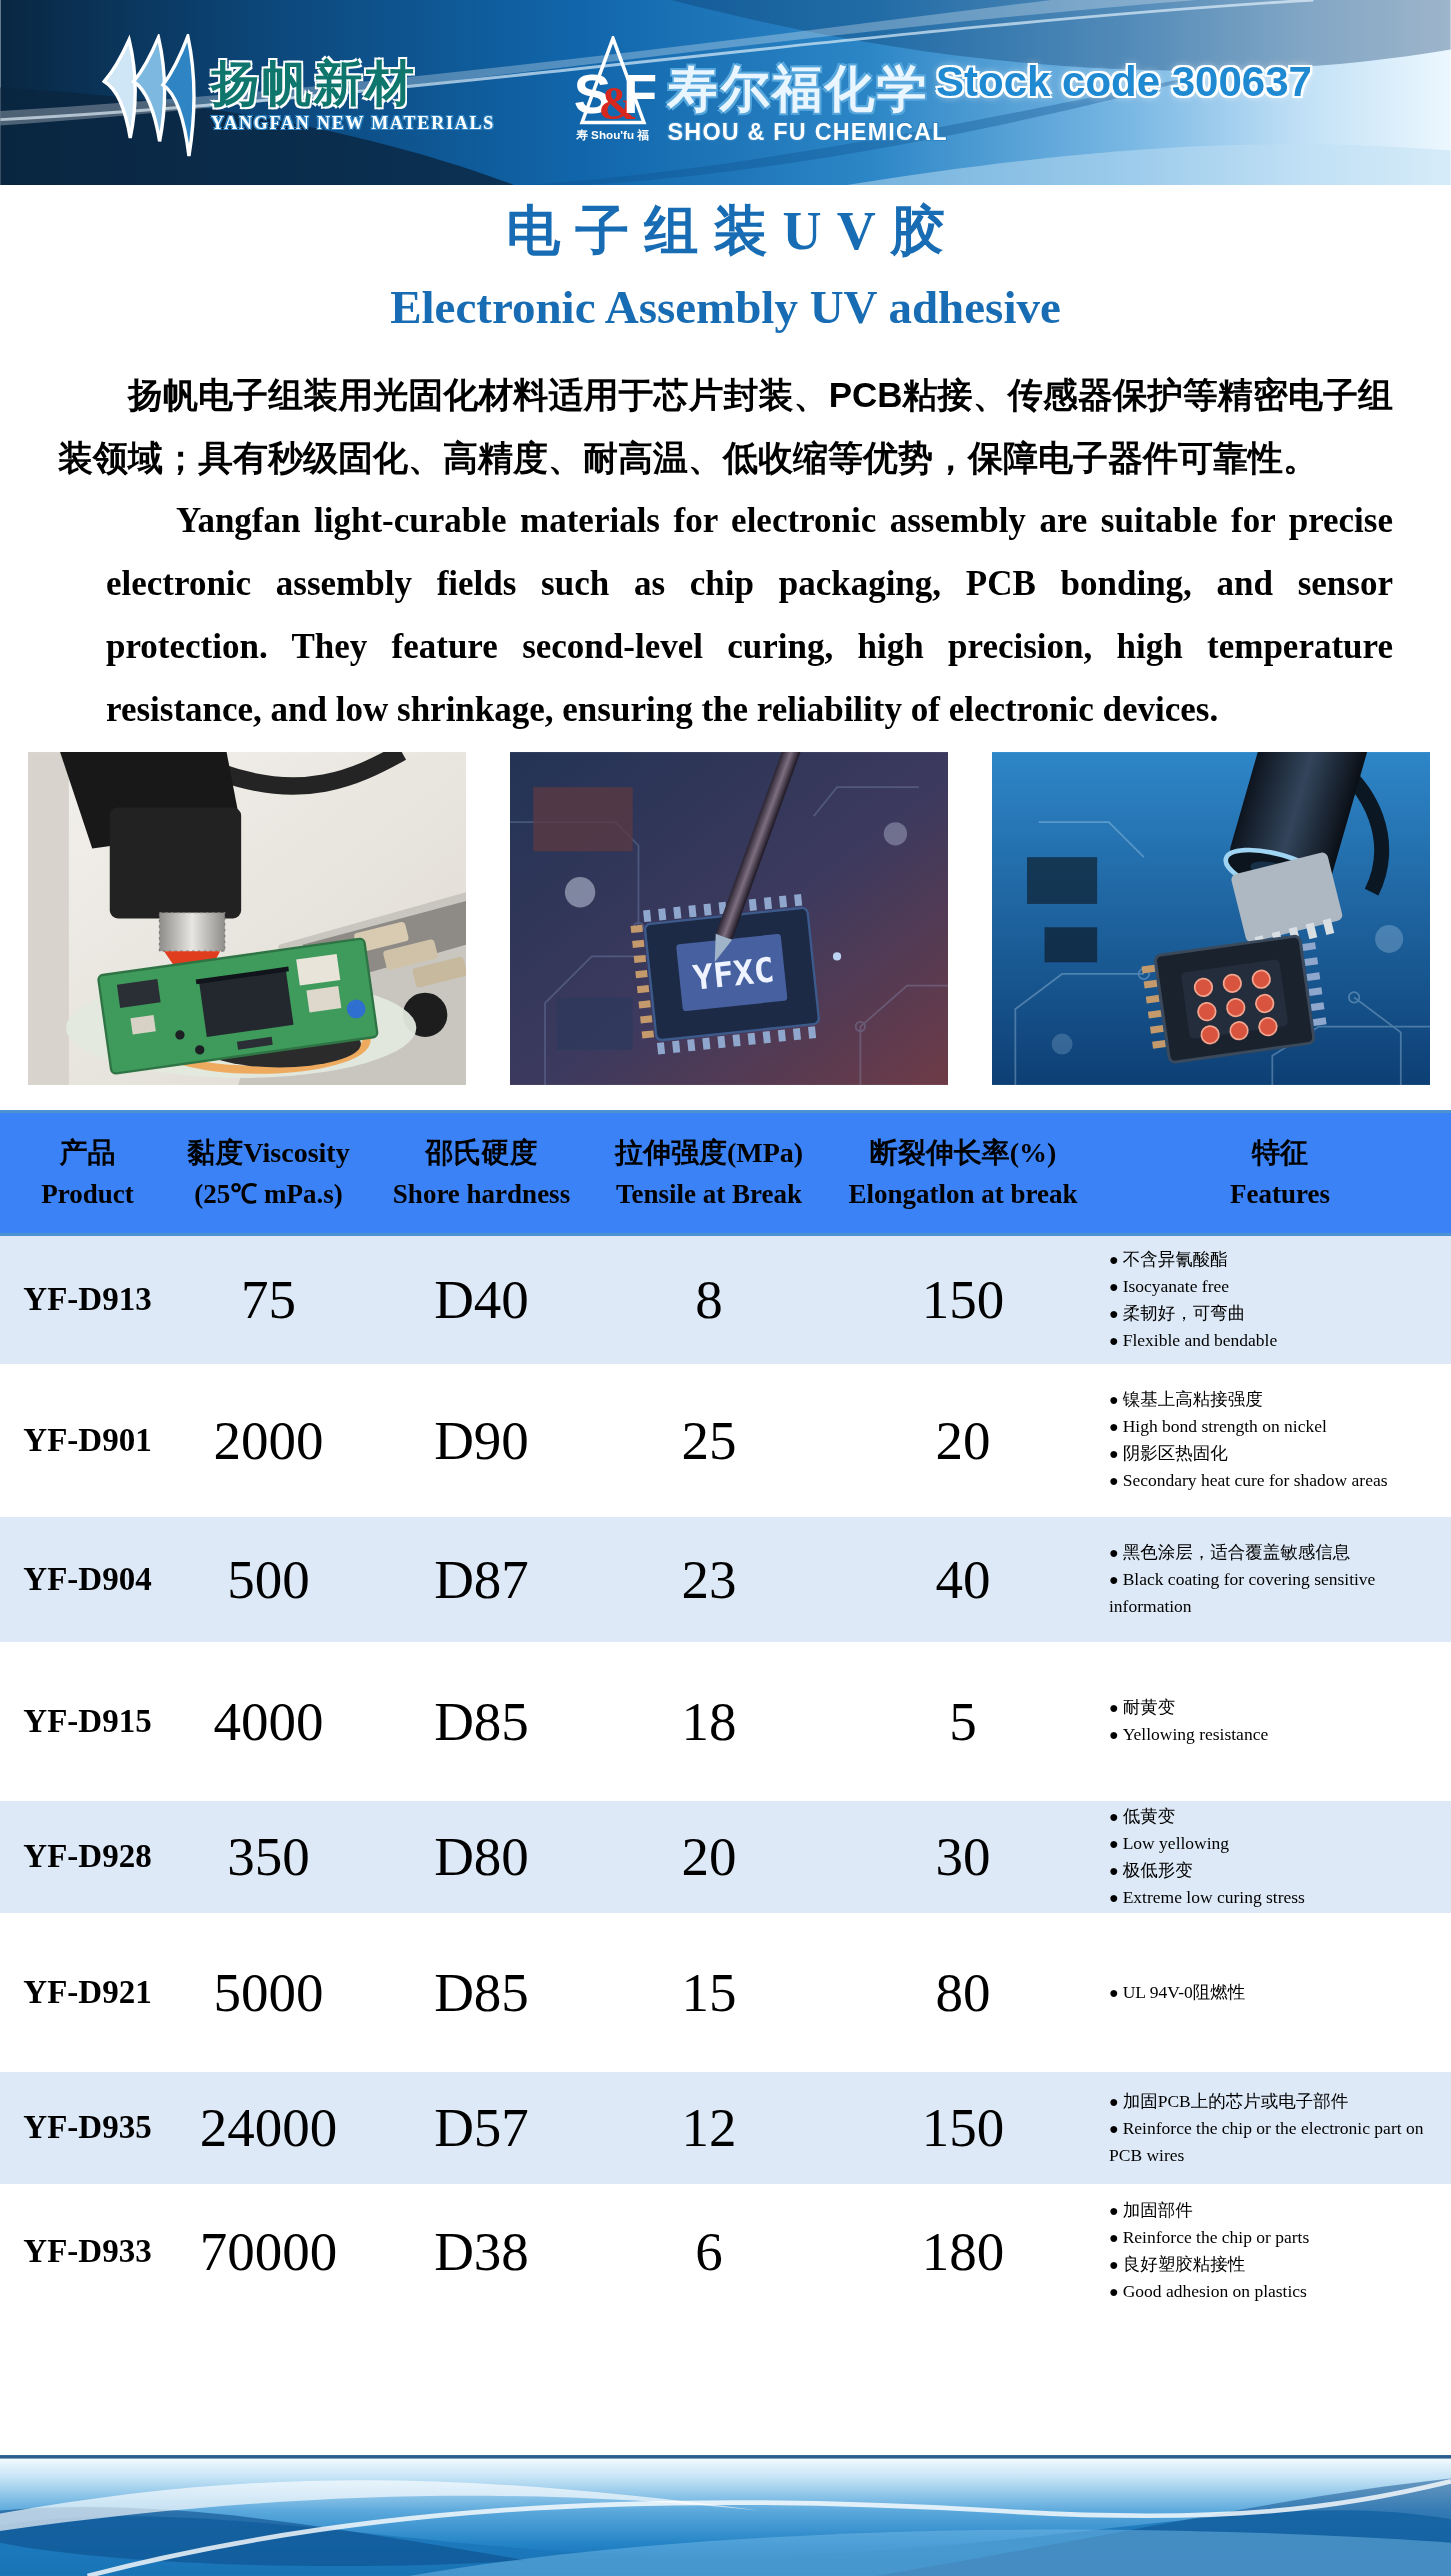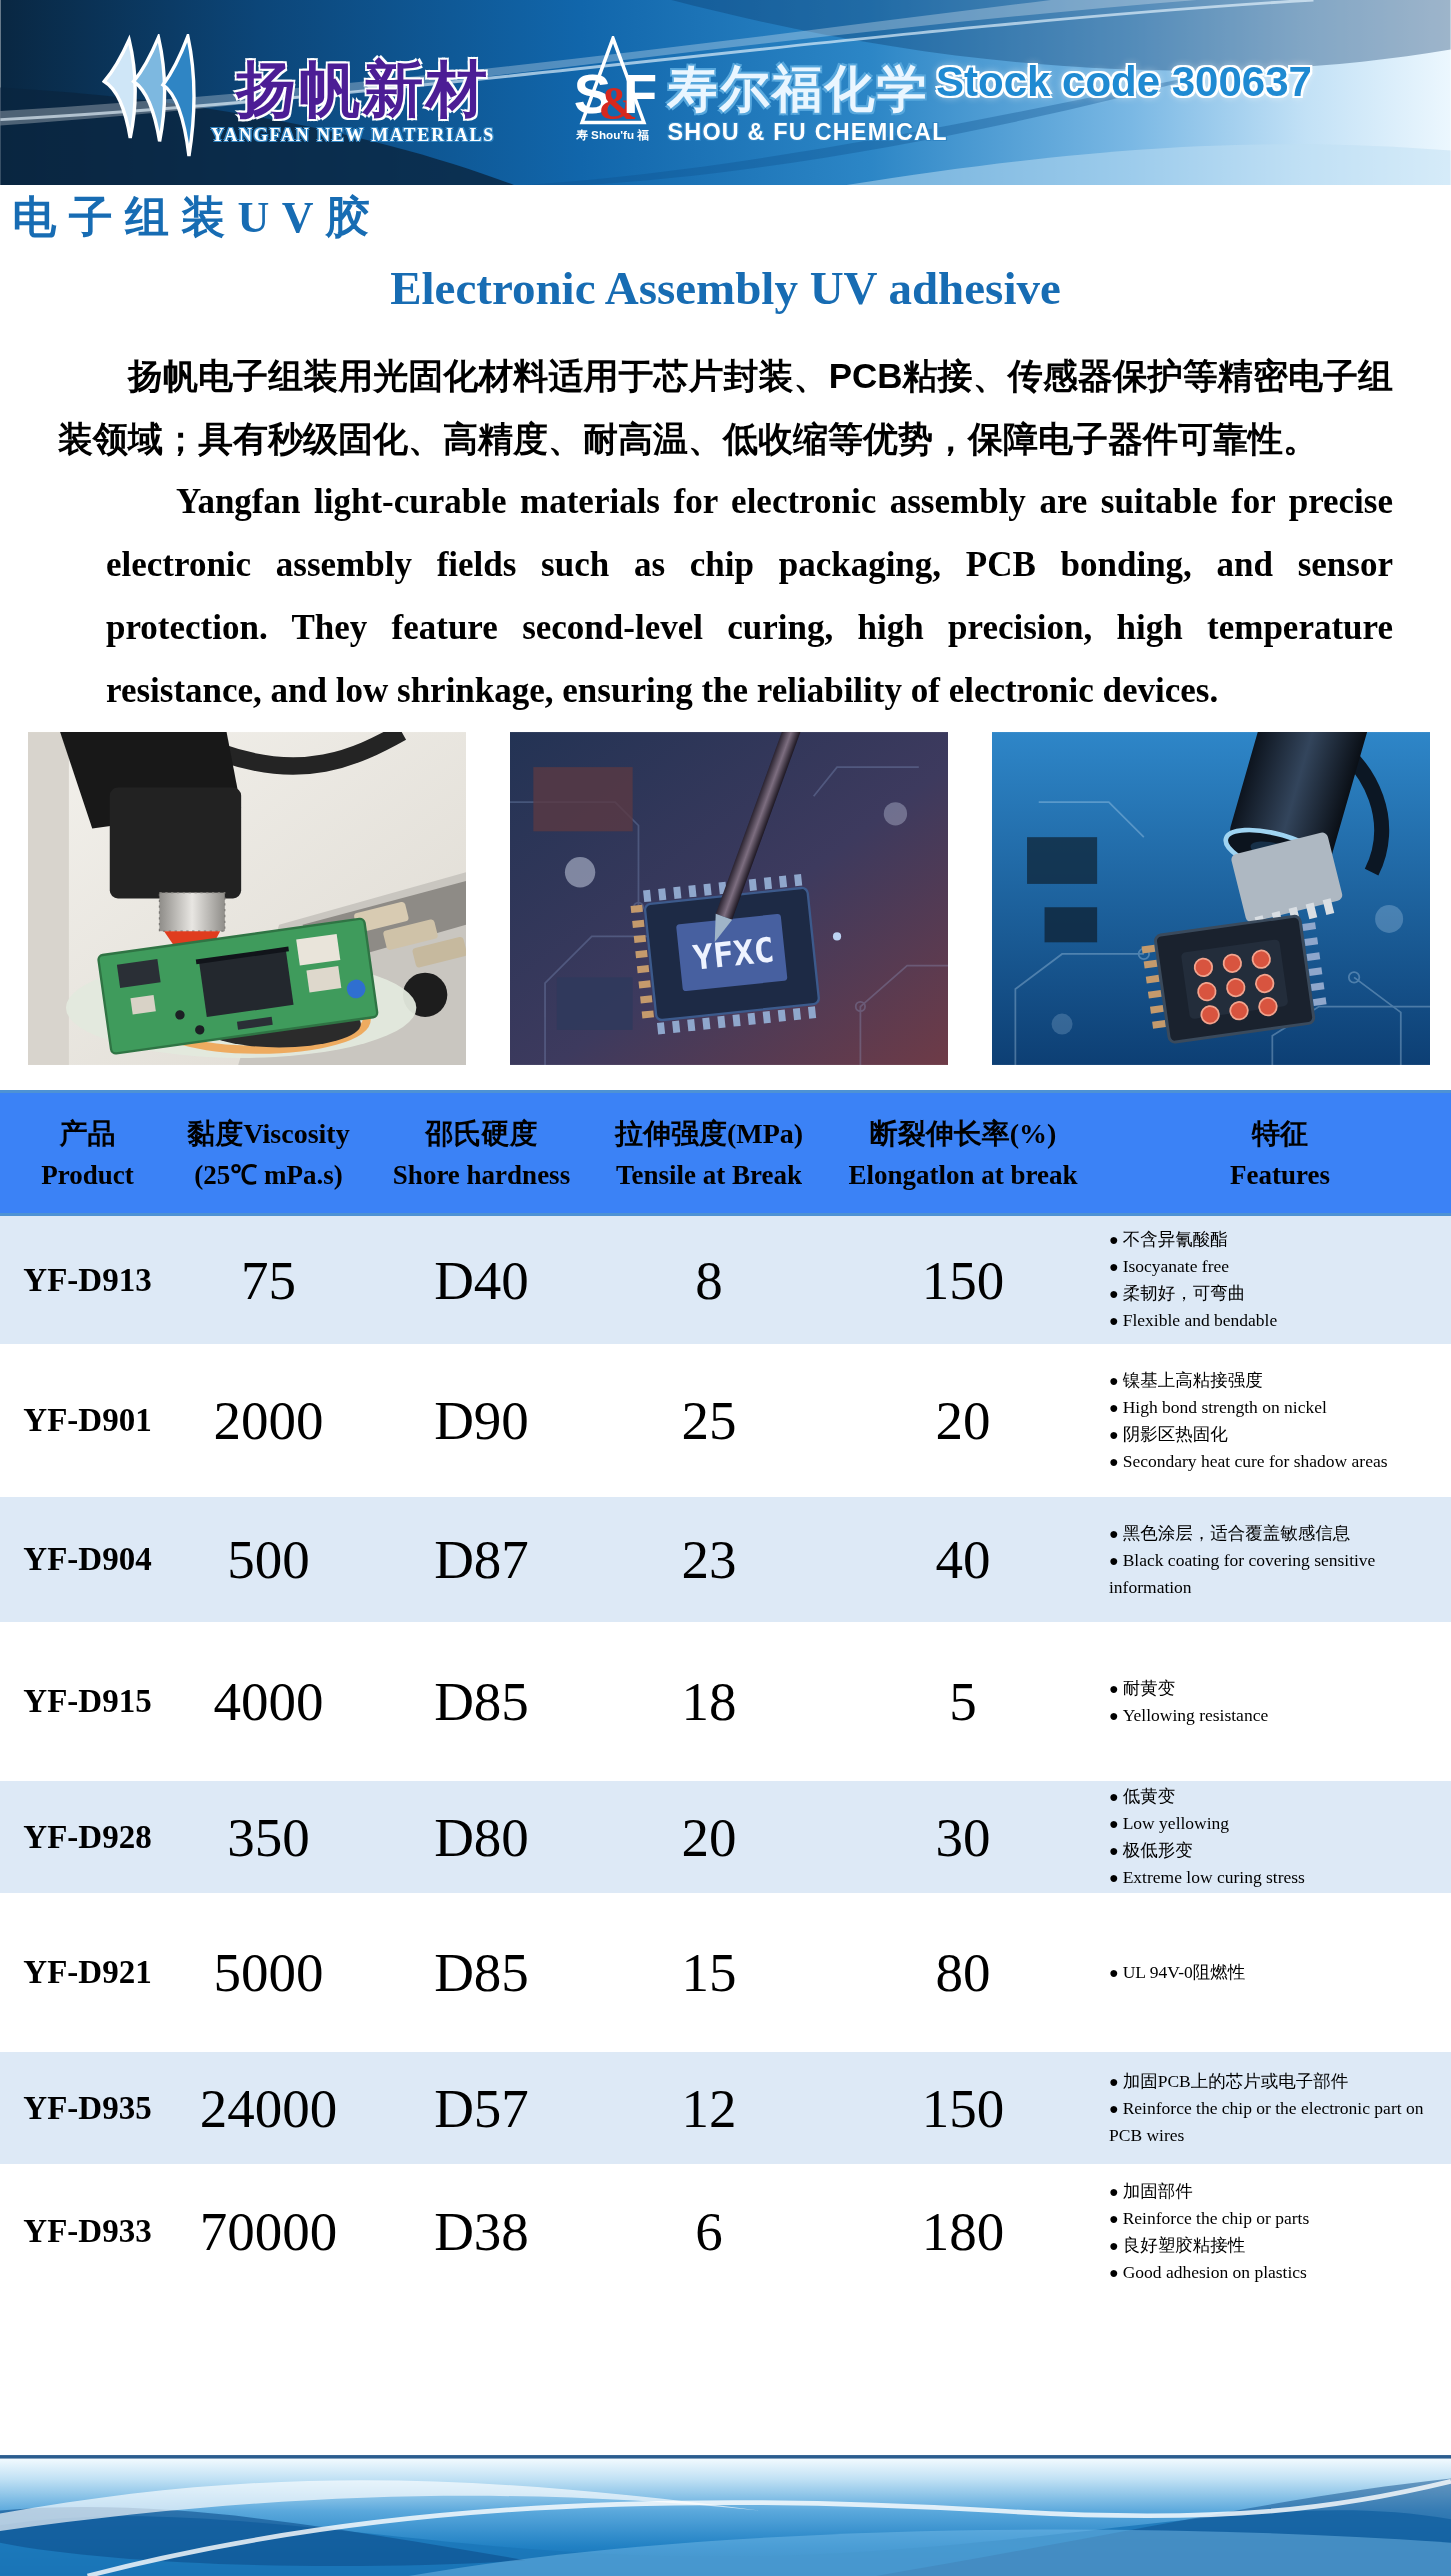--- a/index.html
+++ b/index.html
@@ -9,24 +9,23 @@
     font-family:"Liberation Serif", serif; color:#000;
   }
 
   
   .banner { position:relative; width:1451px; height:185px; }
   .banner svg.bgwave { position:absolute; inset:0; }
   .logo-yf { position:absolute; left:102px; top:34px; display:flex; align-items:flex-start; }
   .logo-yf .sails { width:96px; height:126px; margin-right:13px; }
   .logo-yf .txt { padding-top:24.5px; }
   .lg-cn {
-    font-family:"Liberation Sans", sans-serif; font-weight:bold; font-size:61px; line-height:1;
-    color:#4c1d95; letter-spacing:2.3px;
+    font-family:"Liberation Sans", sans-serif; font-weight:bold; font-size:49px; line-height:1;
+    color:#0f766e; letter-spacing:2.3px;
     text-shadow:-1.8px -1.8px 0 #fff, 1.8px -1.8px 0 #fff, -1.8px 1.8px 0 #fff, 1.8px 1.8px 0 #fff;
-    margin-left:25px;
   }
   .lg-en {
     margin-top:5.8px; font-family:"Liberation Serif", serif; font-weight:bold; font-size:18px;
     color:#fff; letter-spacing:1.8px;
     text-shadow:-1.2px -1.2px 0 #2f85c4, 1.2px -1.2px 0 #2f85c4, -1.2px 1.2px 0 #2f85c4, 1.2px 1.2px 0 #2f85c4;
   }
   .logo-sf { position:absolute; left:569px; top:36px; display:flex; align-items:flex-start; }
   .logo-sf .mark { width:88px; height:108px; margin-right:10.5px; }
   .logo-sf .txt { padding-top:28px; }
   .lg-cn2 {
@@ -41,22 +40,22 @@
   }
   .stock {
     position:absolute; left:936px; top:58px; width:444px; text-align:left;
     font-family:"Liberation Sans", sans-serif; font-weight:bold; font-size:42px;
     color:#1f8ad2;
     text-shadow:-2.3px -2.3px 0 #fff, 2.3px -2.3px 0 #fff, -2.3px 2.3px 0 #fff, 2.3px 2.3px 0 #fff, 0 0 8.2px rgba(255,255,255,.9);
   }
 
   
   .title-cn {
-    margin-top:8px; 
-    font-family:"Liberation Serif", serif; font-weight:bold; font-size:44px; line-height:1.12;
+    margin-top:16px; text-align:center;
+    font-family:"Liberation Serif", serif; font-weight:bold; font-size:54px; line-height:1.12;
     color:#176cb3; letter-spacing:0.28em; text-indent:0.28em;
   }
   .title-en {
     margin-top:20px; text-align:center;
     font-family:"Liberation Serif", serif; font-weight:bold; font-size:47px; line-height:1.12;
     color:#176cb3;
   }
   .para-cn {
     margin-top:29px; padding:0 58px; text-indent:2em; text-align:justify;
     font-family:"Liberation Sans", sans-serif; font-weight:bold; font-size:35px; line-height:63px;

